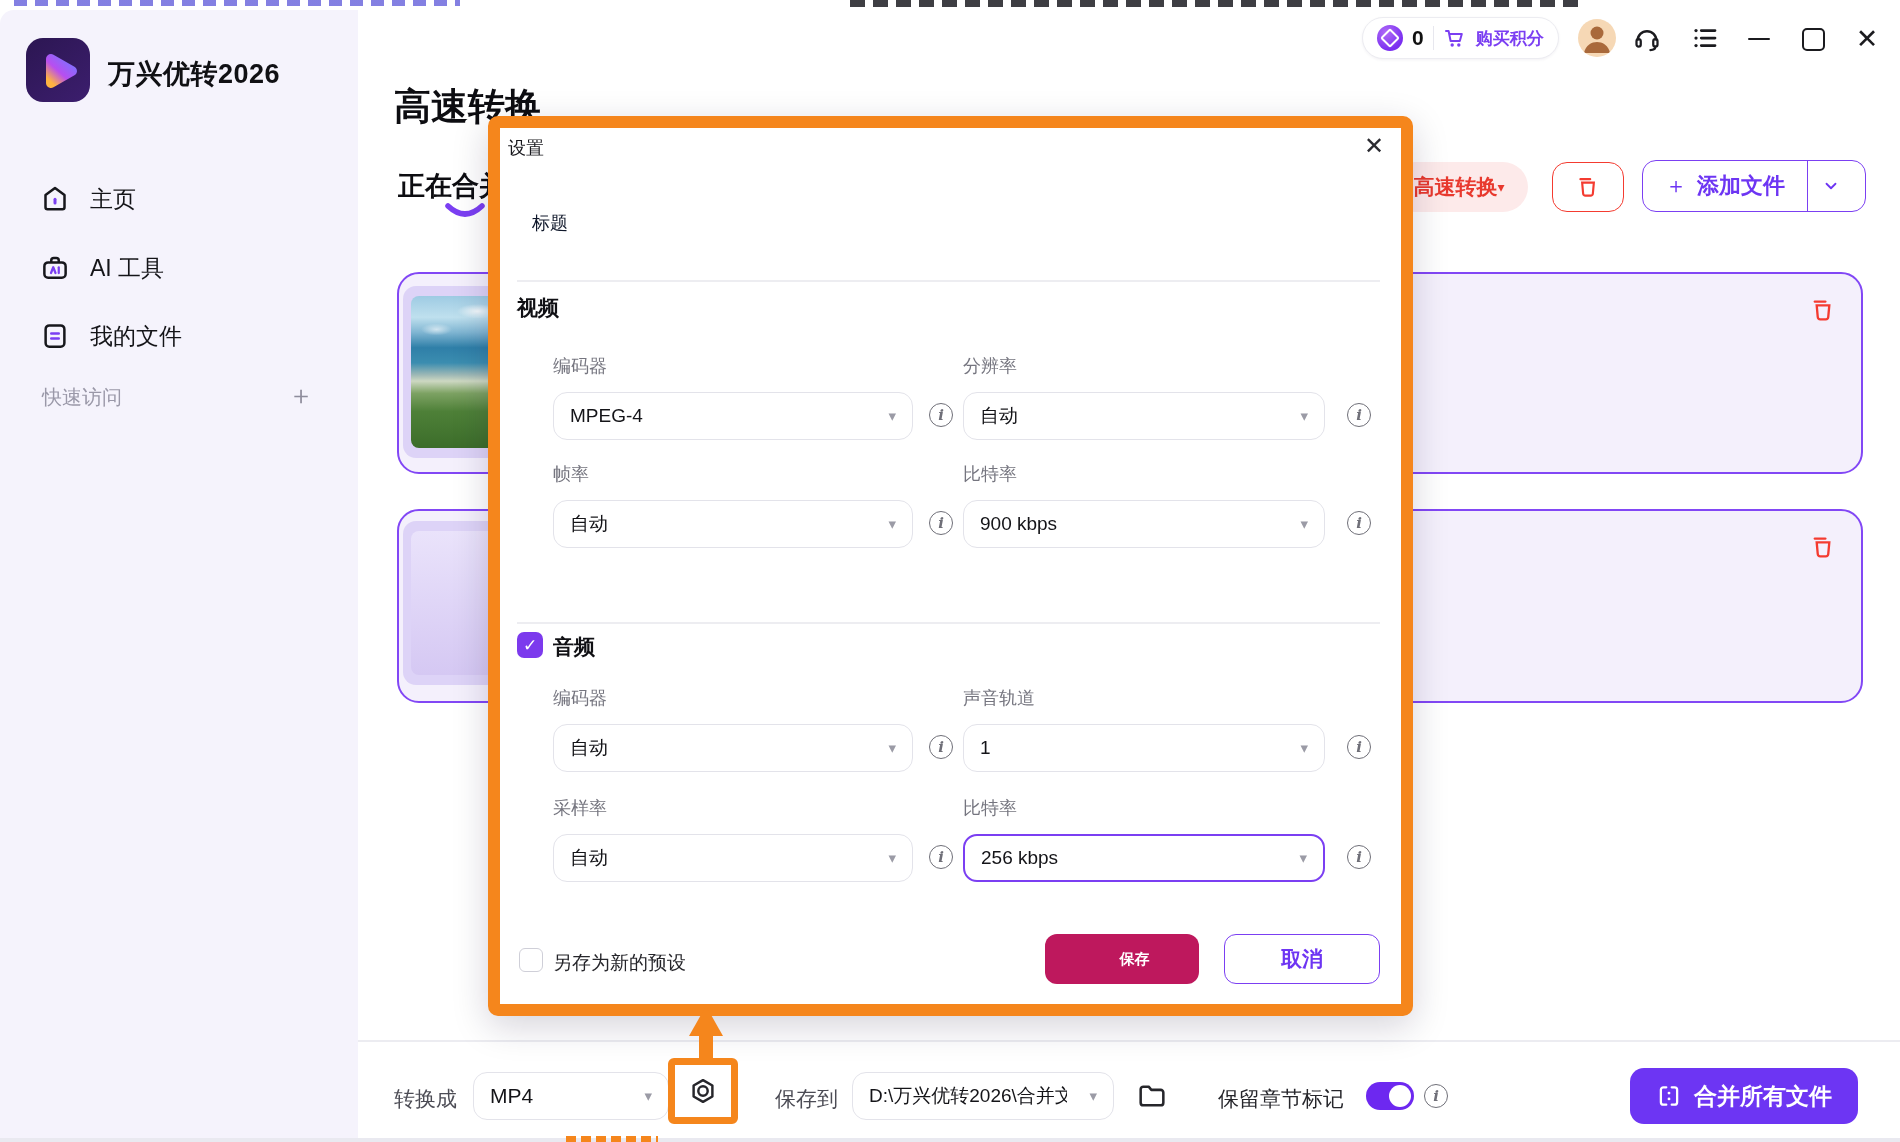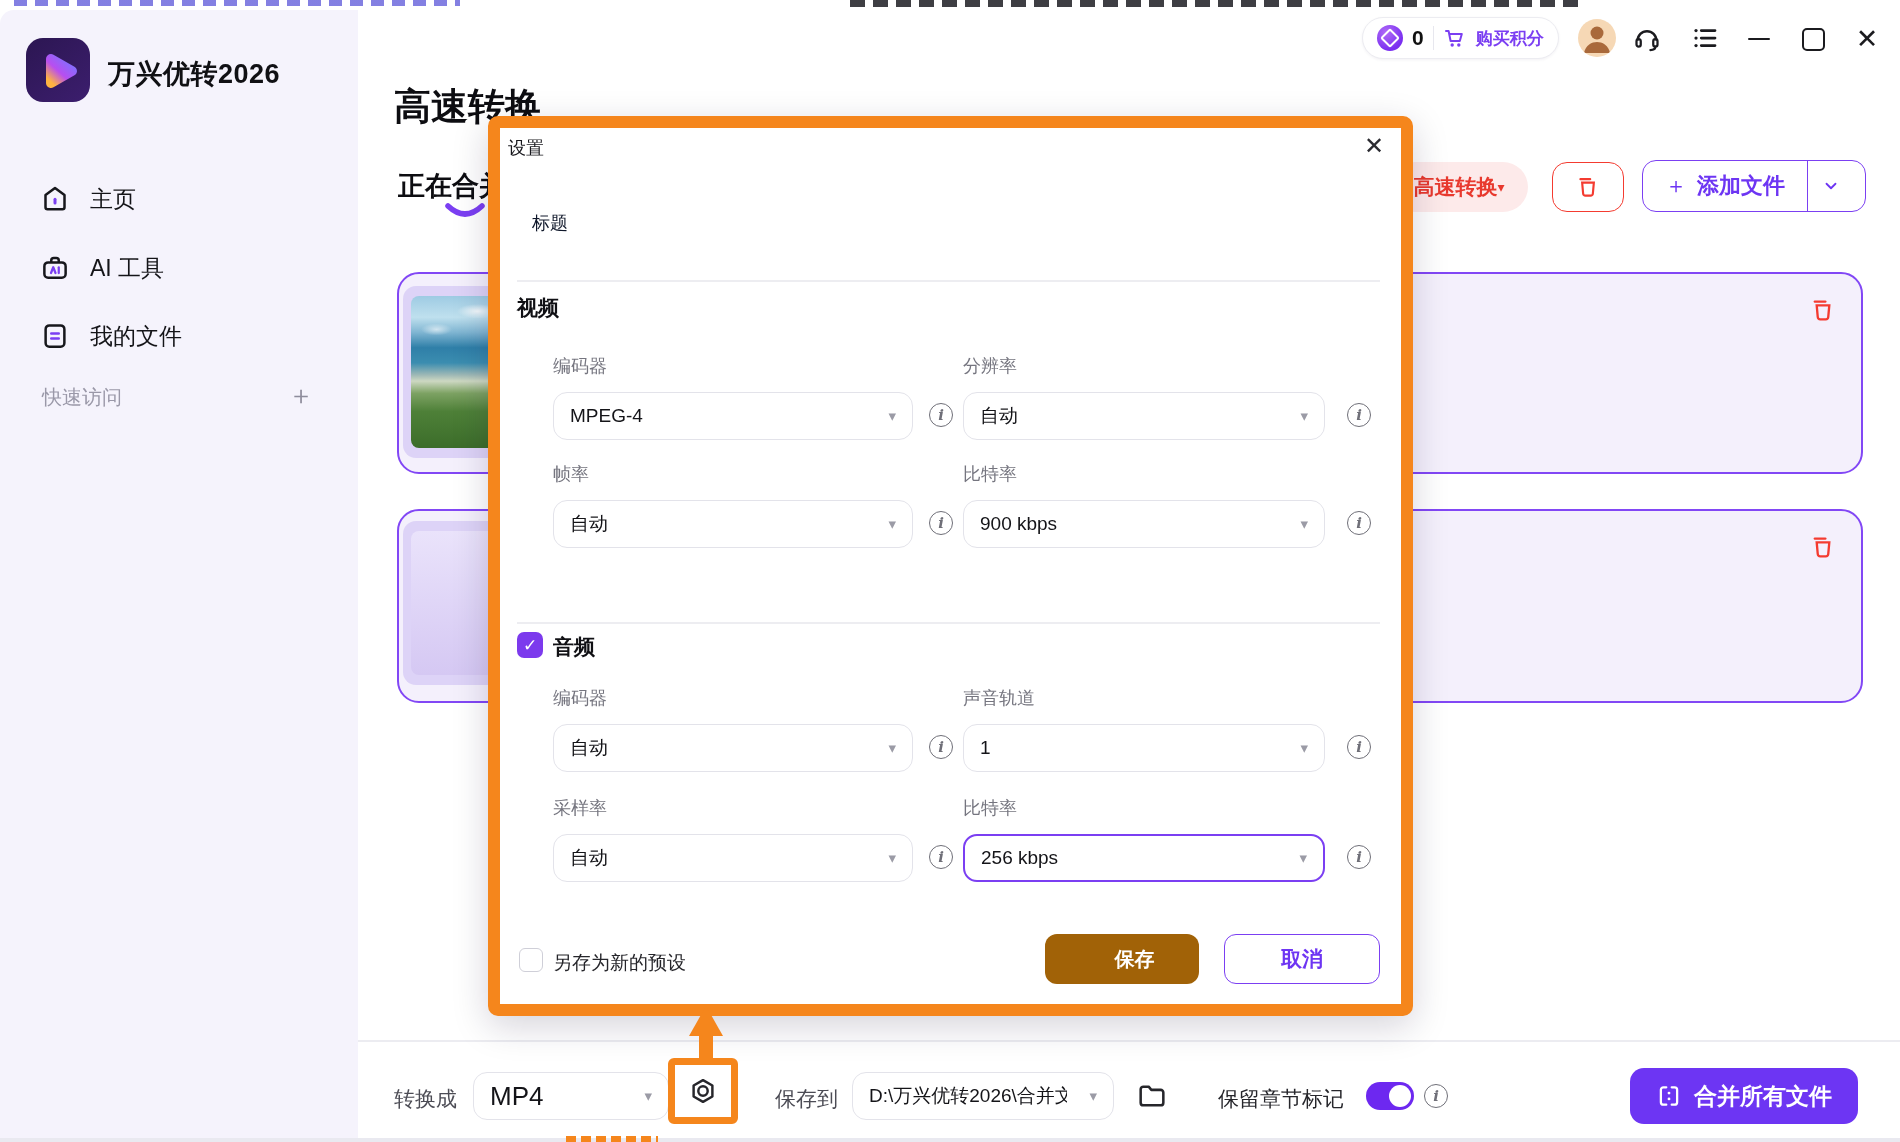--- a/index.html
+++ b/index.html
@@ -40,42 +40,42 @@
   .file-card{border:2px solid #8247f5;border-radius:22px;background:#f4f0fc;}
   .thumb-frame{border-radius:13px;background:#ddd3f7;}
   .thumb-beach{border-radius:8px;background:
       radial-gradient(ellipse 34px 12px at 65% 10%, rgba(255,255,255,.85), transparent 60%),
       radial-gradient(ellipse 26px 10px at 25% 22%, rgba(255,255,255,.6), transparent 60%),
       linear-gradient(180deg,#9ecbe3 0%,#bfe0ee 14%,#7fb5d2 24%,#2f7fa8 34%,#3b8db0 44%,#9fb9b6 52%,#cdd8c2 56%,#7da263 64%,#4e8038 76%,#3c6d2a 100%);}
   .thumb-empty{border-radius:8px;background:linear-gradient(180deg,#eae3fb,#d5c8f3);}
   
   .bb-label{font-size:21px;color:#4c4c55;}
   .dd{display:flex;align-items:center;height:48px;border:1.6px solid #e3e3ea;border-radius:14px;background:#fff;padding:0 16px;}
-  .dd-t{font-size:26px;color:#141418;}
+  .dd-t{font-size:21px;color:#141418;}
   .caret{margin-left:auto;color:#9b9ba6;font-size:15px;padding-left:10px;}
   .toggle{width:48px;height:28px;border-radius:14px;background:#6d28f0;position:relative;}
   .knob{position:absolute;top:3px;right:3px;width:22px;height:22px;border-radius:50%;background:#fff;}
   .info{display:flex;align-items:center;justify-content:center;width:24px;height:24px;border-radius:50%;
       border:1.7px solid #6f6f78;color:#6f6f78;font-size:15px;font-family:"DejaVu Serif",serif;font-style:italic;font-weight:bold;}
   .primary-btn{display:flex;align-items:center;justify-content:center;gap:12px;background:#6d35f3;color:#fff;
       border-radius:14px;font-size:23px;font-weight:bold;}
   
   .dialog{left:488px;top:116px;width:925px;height:900px;background:#fff;border:12px solid #f5861c;border-radius:10px;
       box-shadow:0 10px 36px rgba(20,10,50,.18);z-index:10;}
   .dlg-title{font-size:18px;color:#17171c;}
   .dlg-close{font-size:24px;color:#2b2b31;line-height:1;}
   .dlg-section{font-size:21px;font-weight:800;color:#101014;}
   .f-label{font-size:18px;color:#75757f;}
   .dd-sm .dd-t{font-size:19px;}
   .dd.sel{border:2px solid #7b3ff2;}
   .divider{height:1.5px;background:#ededf1;}
   .cbx{width:26px;height:26px;border-radius:7px;background:#7c3aed;color:#fff;display:flex;align-items:center;justify-content:center;font-size:17px;font-weight:bold;}
   .cbx-off{width:24px;height:24px;border-radius:6px;border:1.6px solid #cfcfd8;background:#fff;}
   .cb-label{font-size:19px;color:#26262b;}
-  .save-btn{display:flex;align-items:center;justify-content:center;background:#a16207;color:#fff;border-radius:12px;font-size:20px;font-weight:bold;padding-left:25px;}
+  .save-btn{display:flex;align-items:center;justify-content:center;background:#be185d;color:#fff;border-radius:12px;font-size:15px;font-weight:bold;padding-left:25px;}
   .cancel-btn{display:flex;align-items:center;justify-content:center;background:#fff;color:#6d35f3;border:1.7px solid #7b3ff2;border-radius:12px;font-size:21px;font-weight:bold;}
   
   .arrow-head{width:0;height:0;border-left:17px solid transparent;border-right:17px solid transparent;border-bottom:30px solid #f5861c;}
   .arrow-shaft{width:14px;background:#f5861c;}
   .gear-box{border:7px solid #f5861c;border-radius:6px;background:#fff;display:flex;align-items:center;justify-content:center;}
 </style>
 </head>
 <body>
 
 <div class="abs" style="left:14px;top:0;width:446px;height:6px;opacity:.75;

